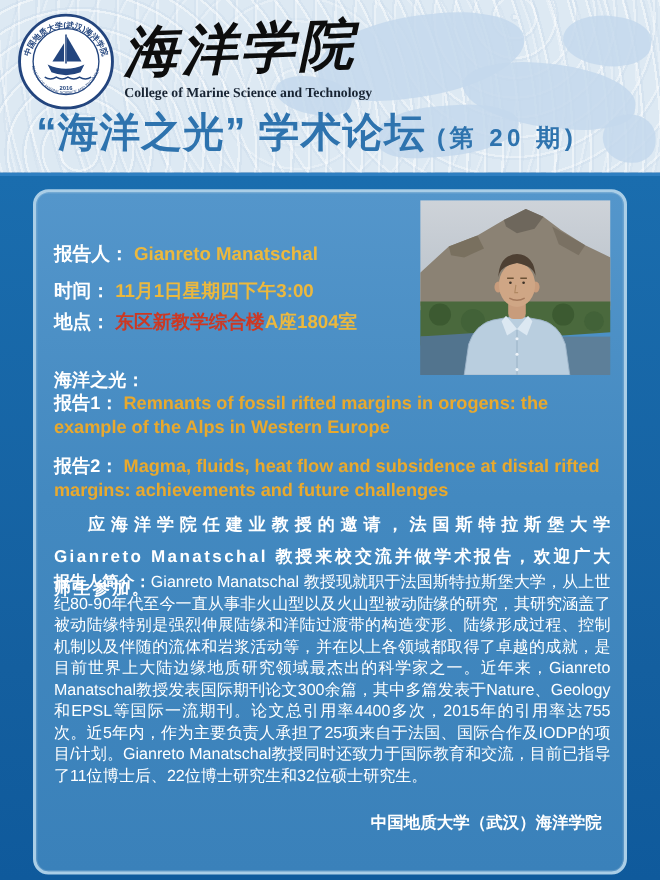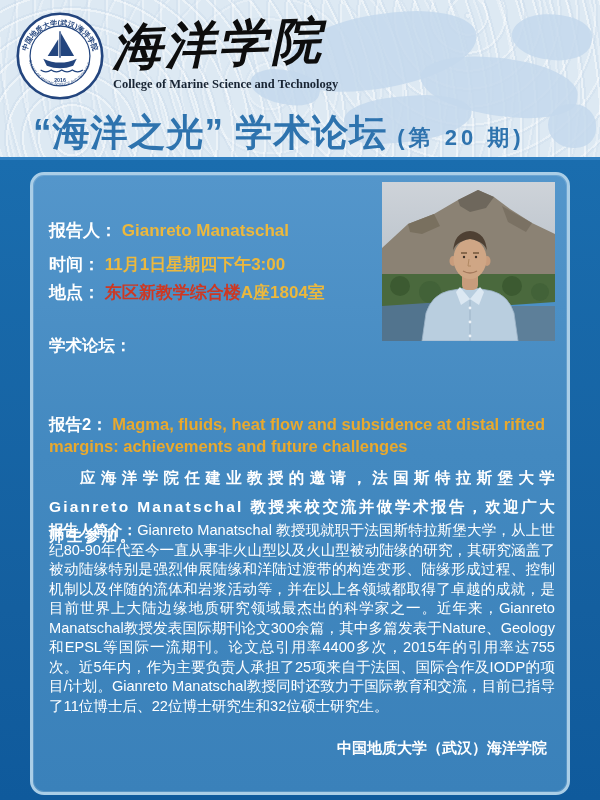--- a/index.html
+++ b/index.html
@@ -31,21 +31,21 @@
     position:absolute; left:112px; top:16px; width:200px;
     font-family:"DejaVu Serif", serif; font-style:italic; font-weight:bold;
     font-size:50px; line-height:56px; letter-spacing:3px; color:#0d0d0d;
     transform:rotate(-2deg); white-space:nowrap;
   }
   .college-en {
     position:absolute; left:113px; top:77px;
     font-family:"Liberation Serif", serif; font-weight:bold;
     font-size:12.5px; color:#182433; white-space:nowrap;
   }
-  .forum-line { position:absolute; left:33px; top:108px; white-space:nowrap; }
+  .forum-line { position:absolute; left:33px; top:96px; white-space:nowrap; }
   .forum-title { font-size:37px; font-weight:bold; color:#2e73ae; letter-spacing:1px; }
   .forum-issue { font-size:22px; font-weight:bold; color:#2e73ae; margin-left:10px; letter-spacing:4px; }
 
   
   .main {
     position:absolute; left:0; top:157px; width:600px; height:643px;
     background:linear-gradient(180deg,#1a6dae 0%, #145f9f 70%, #0f5a9c 100%);
     border-top:3px solid #2f7fc1;
   }
   .card {
@@ -185,21 +185,25 @@
       </div>
       <div class="row row-time">
         <span class="lbl">时间：</span>
         <span class="gold">11月1日星期四下午3:00</span>
       </div>
       <div class="row row-venue">
         <span class="lbl">地点：</span>
         <span class="red">东区新教学综合楼</span><span class="gold">A座1804室</span>
       </div>
 
-      <div class="topics-label">学术论坛：</div>
+      <div class="topics-label">海洋之光：</div>
+      <div class="talk talk1">
+        <span class="lbl">报告1：</span>
+        <span class="talk-title">Remnants of fossil rifted margins in orogens: the example of the Alps in Western Europe</span>
+      </div>
       <div class="talk talk2">
         <span class="lbl">报告2：</span>
         <span class="talk-title">Magma, fluids, heat flow and subsidence at distal rifted margins: achievements and future challenges</span>
       </div>
 
       <div class="invitation">应海洋学院任建业教授的邀请，法国斯特拉斯堡大学Gianreto Manatschal 教授来校交流并做学术报告，欢迎广大师生参加。</div>
 
       <div class="bio">
         <span class="bio-label">报告人简介：</span><span>Gianreto Manatschal 教授现就职于法国斯特拉斯堡大学，从上世纪80-90年代至今一直从事非火山型以及火山型被动陆缘的研究，其研究涵盖了被动陆缘特别是强烈伸展陆缘和洋陆过渡带的构造变形、陆缘形成过程、控制机制以及伴随的流体和岩浆活动等，并在以上各领域都取得了卓越的成就，是目前世界上大陆边缘地质研究领域最杰出的科学家之一。近年来，Gianreto Manatschal教授发表国际期刊论文300余篇，其中多篇发表于Nature、Geology和EPSL等国际一流期刊。论文总引用率4400多次，2015年的引用率达755次。近5年内，作为主要负责人承担了25项来自于法国、国际合作及IODP的项目/计划。Gianreto Manatschal教授同时还致力于国际教育和交流，目前已指导了11位博士后、22位博士研究生和32位硕士研究生。</span>
       </div>

